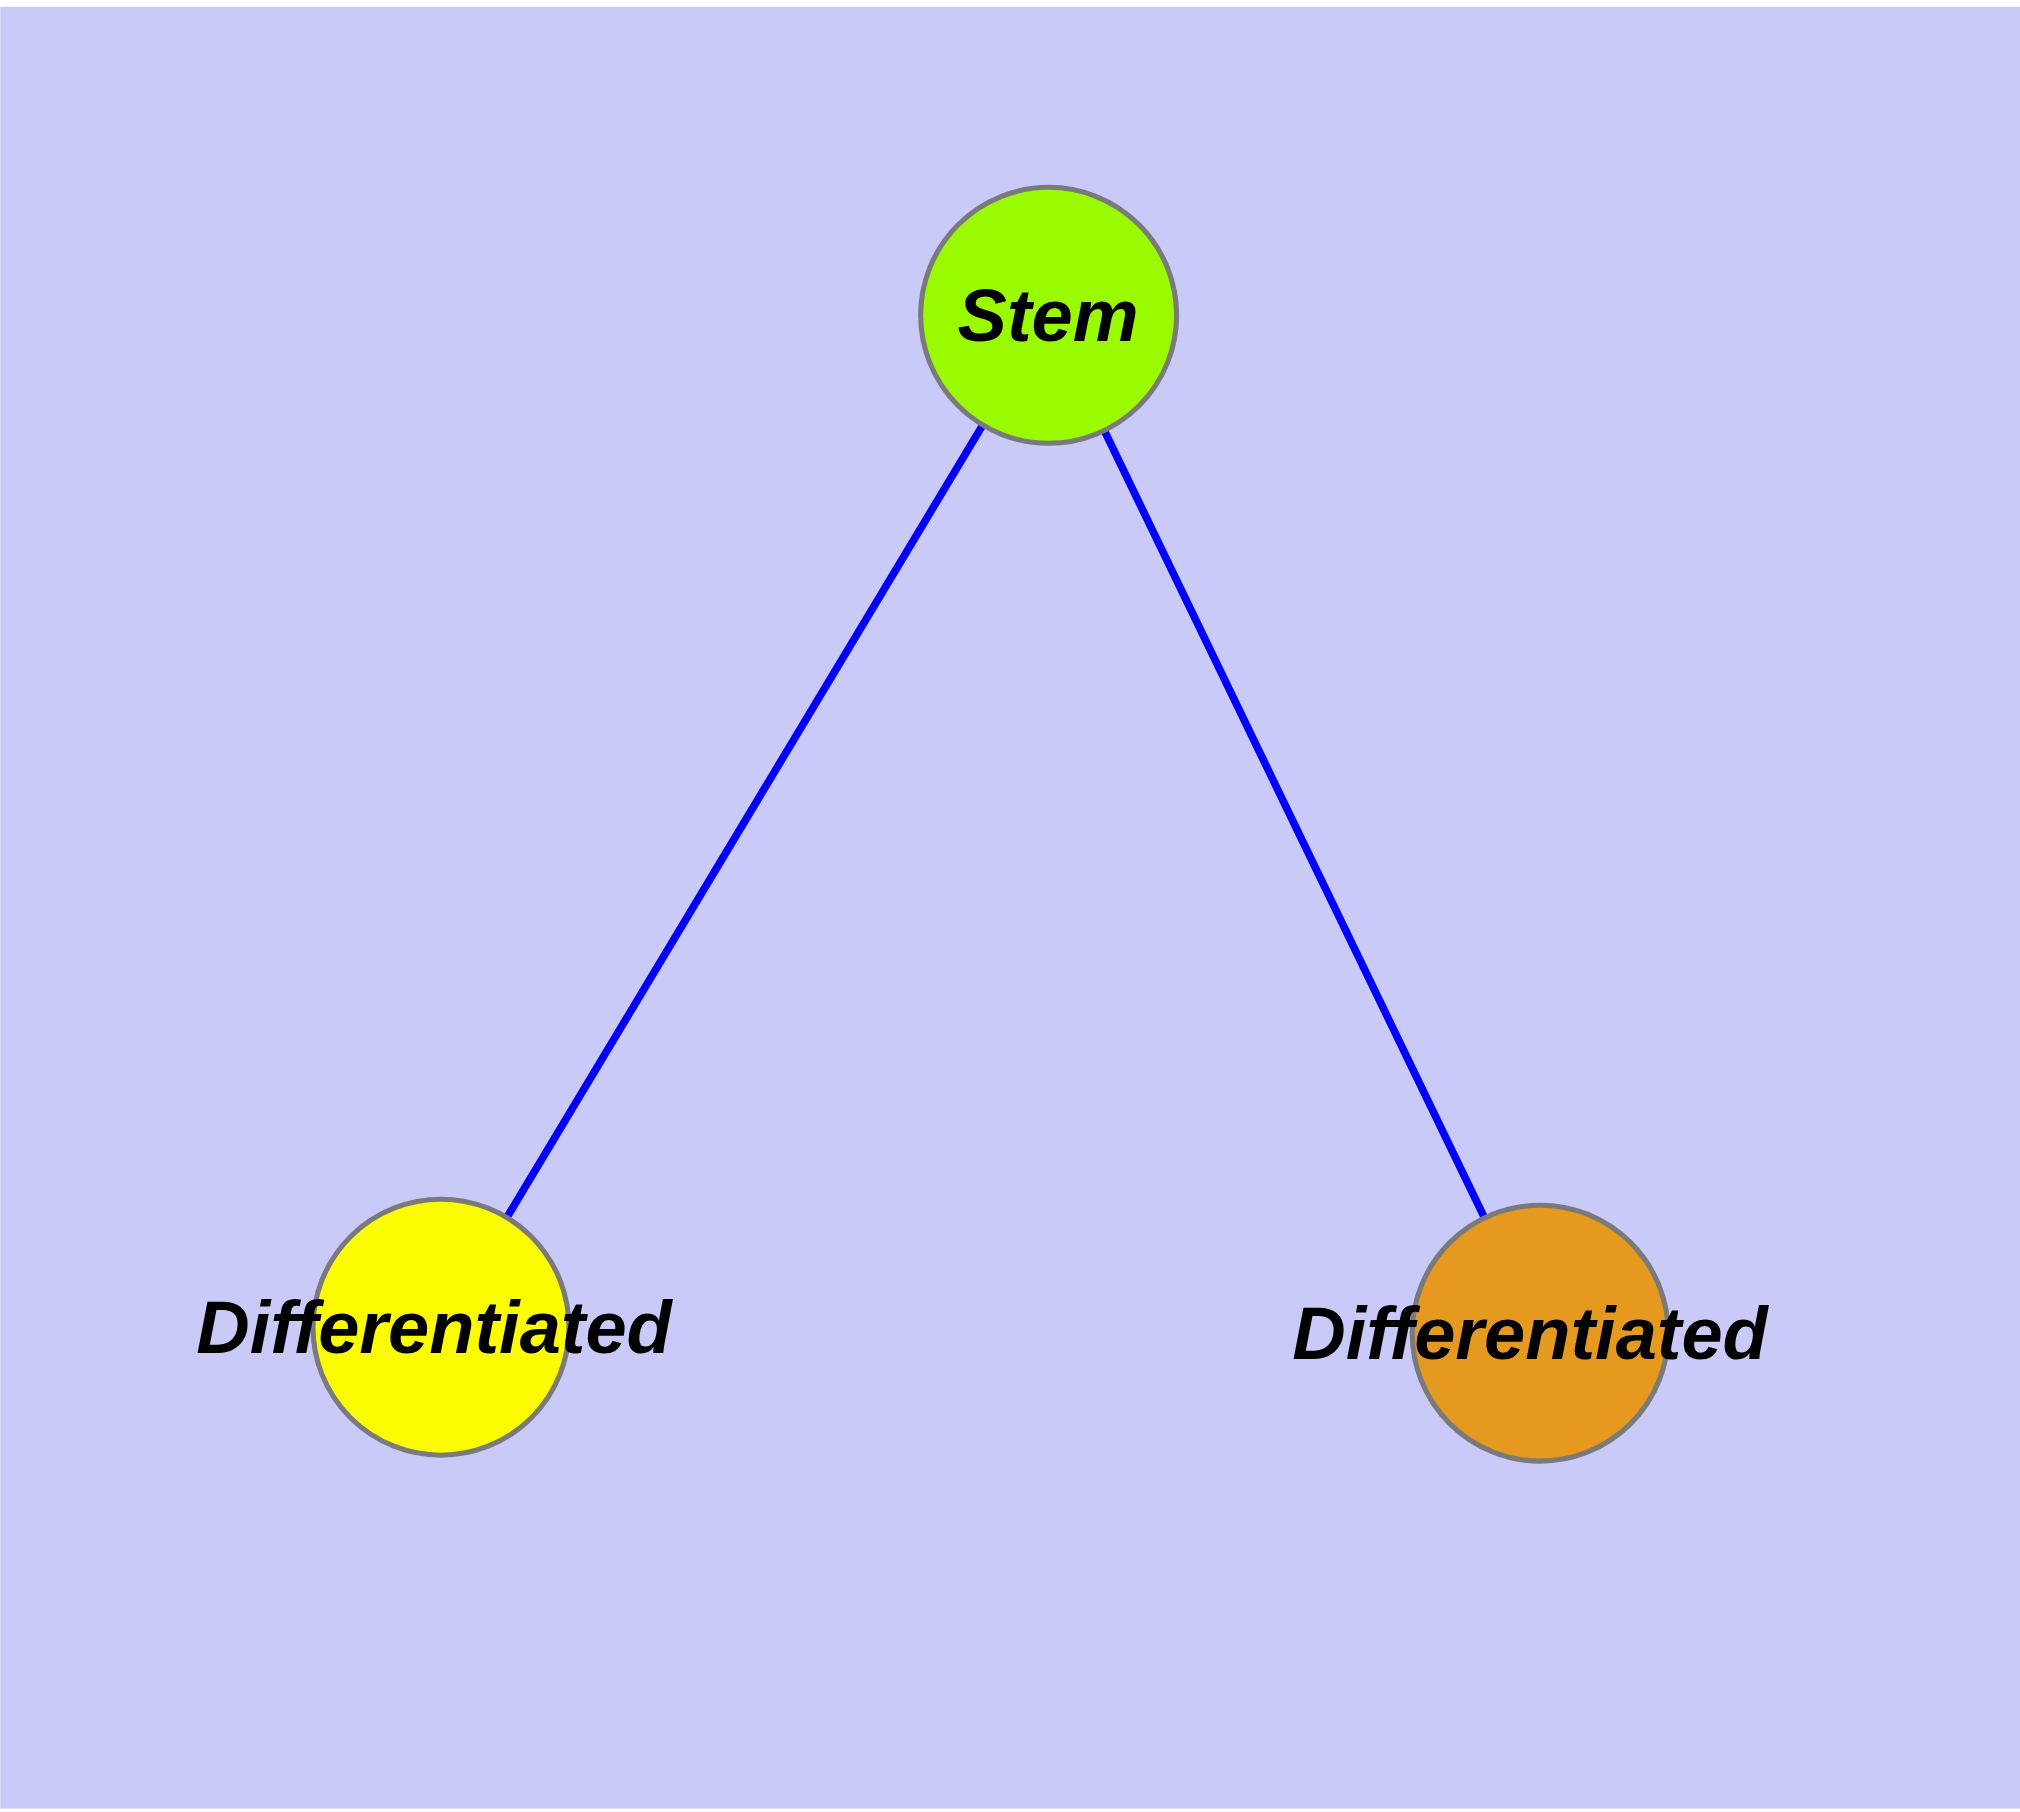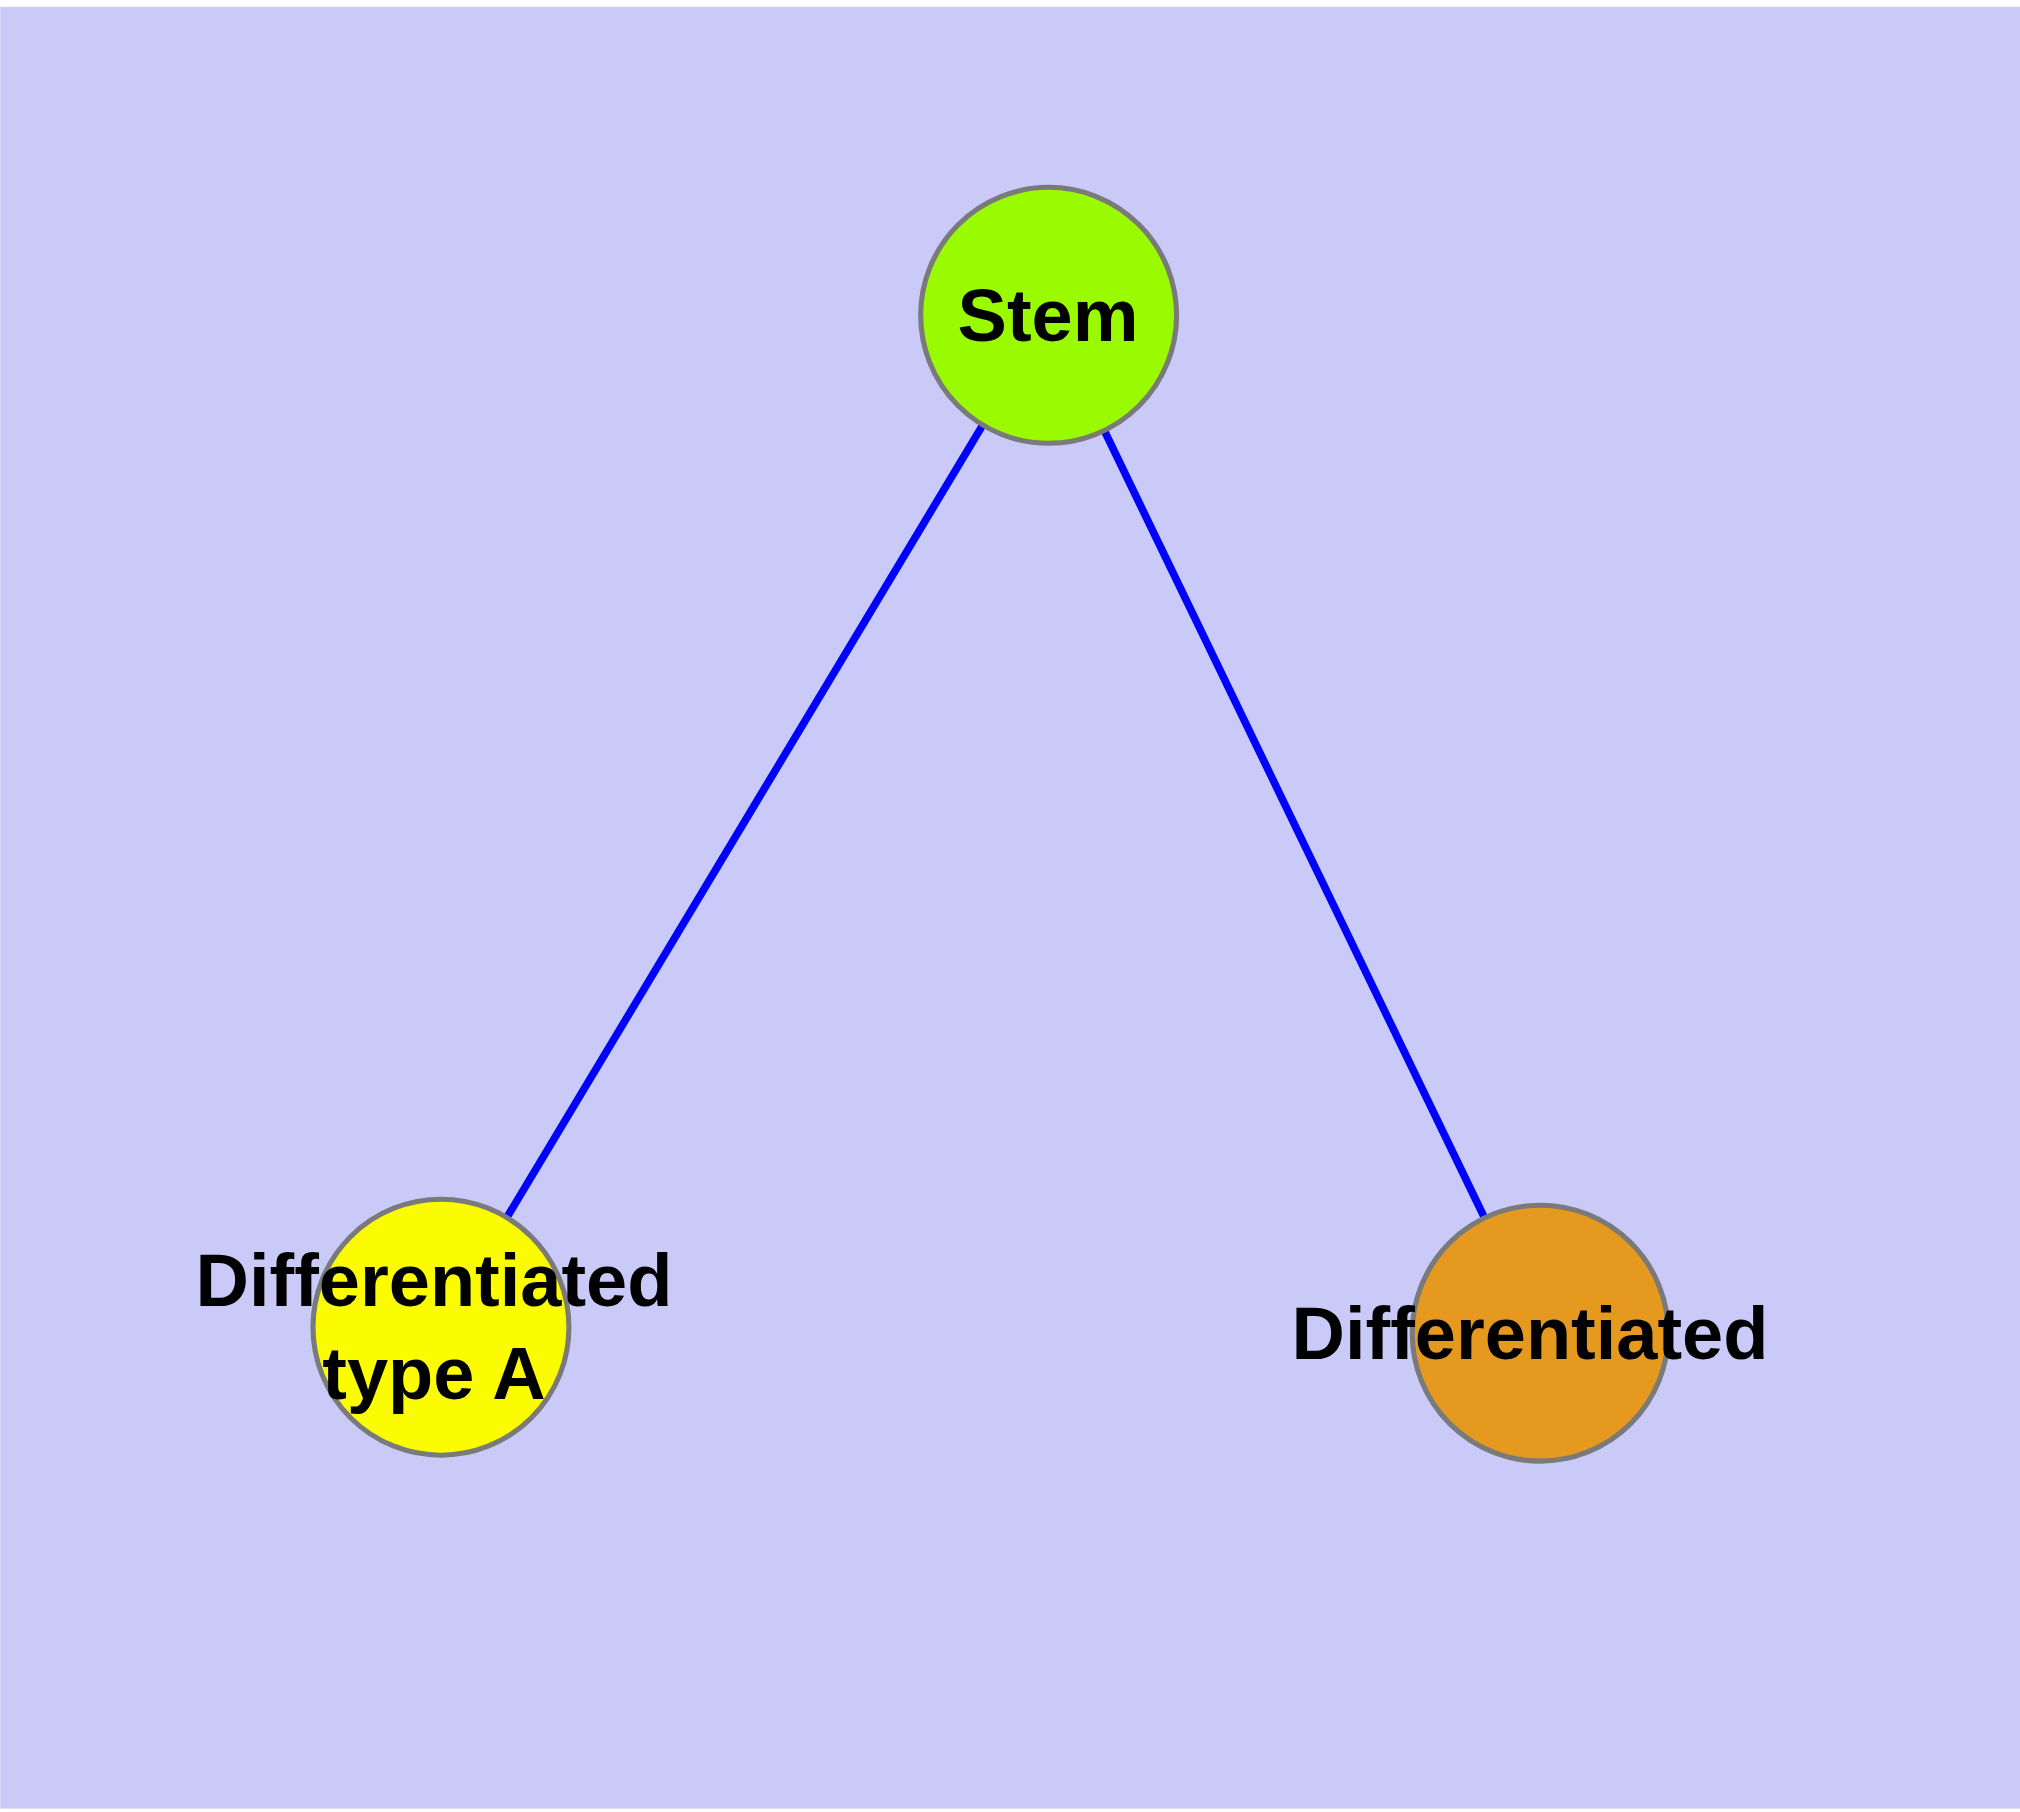--- a/index.html
+++ b/index.html
@@ -8,20 +8,21 @@
     background: #ffffff;
     width: 2021px;
     height: 1812px;
     overflow: hidden;
   }
   .canvas {
     position: relative;
     width: 2021px;
     height: 1612px;
     font-family: "Liberation Sans", sans-serif;
+    font-style: italic;
   }
   .graph-svg {
     position: absolute;
     left: 0;
     top: 0;
     width: 2021px;
     height: 1812px;
     display: block;
   }
   .graph-svg circle {
@@ -59,21 +60,20 @@
     <circle cx="520" cy="1566" r="151" fill="#fcfc00" stroke="#7a7a7a"></circle>
     <circle cx="1817" cy="1573" r="151" fill="#e6991f" stroke="#7a7a7a"></circle>
   </svg>
 
   <div class="node-label" style="left:1048px; top:315px;">
     <div>Stem</div>
   </div>
 
   <div class="node-label" style="left:434px; top:1327px;">
     <div>Differentiated</div>
-    <div>type A</div>
   </div>
 
   <div class="node-label" style="left:1530px; top:1333px;">
     <div>Differentiated</div>
   </div>
 
 </div>
 
 
 </body></html>

